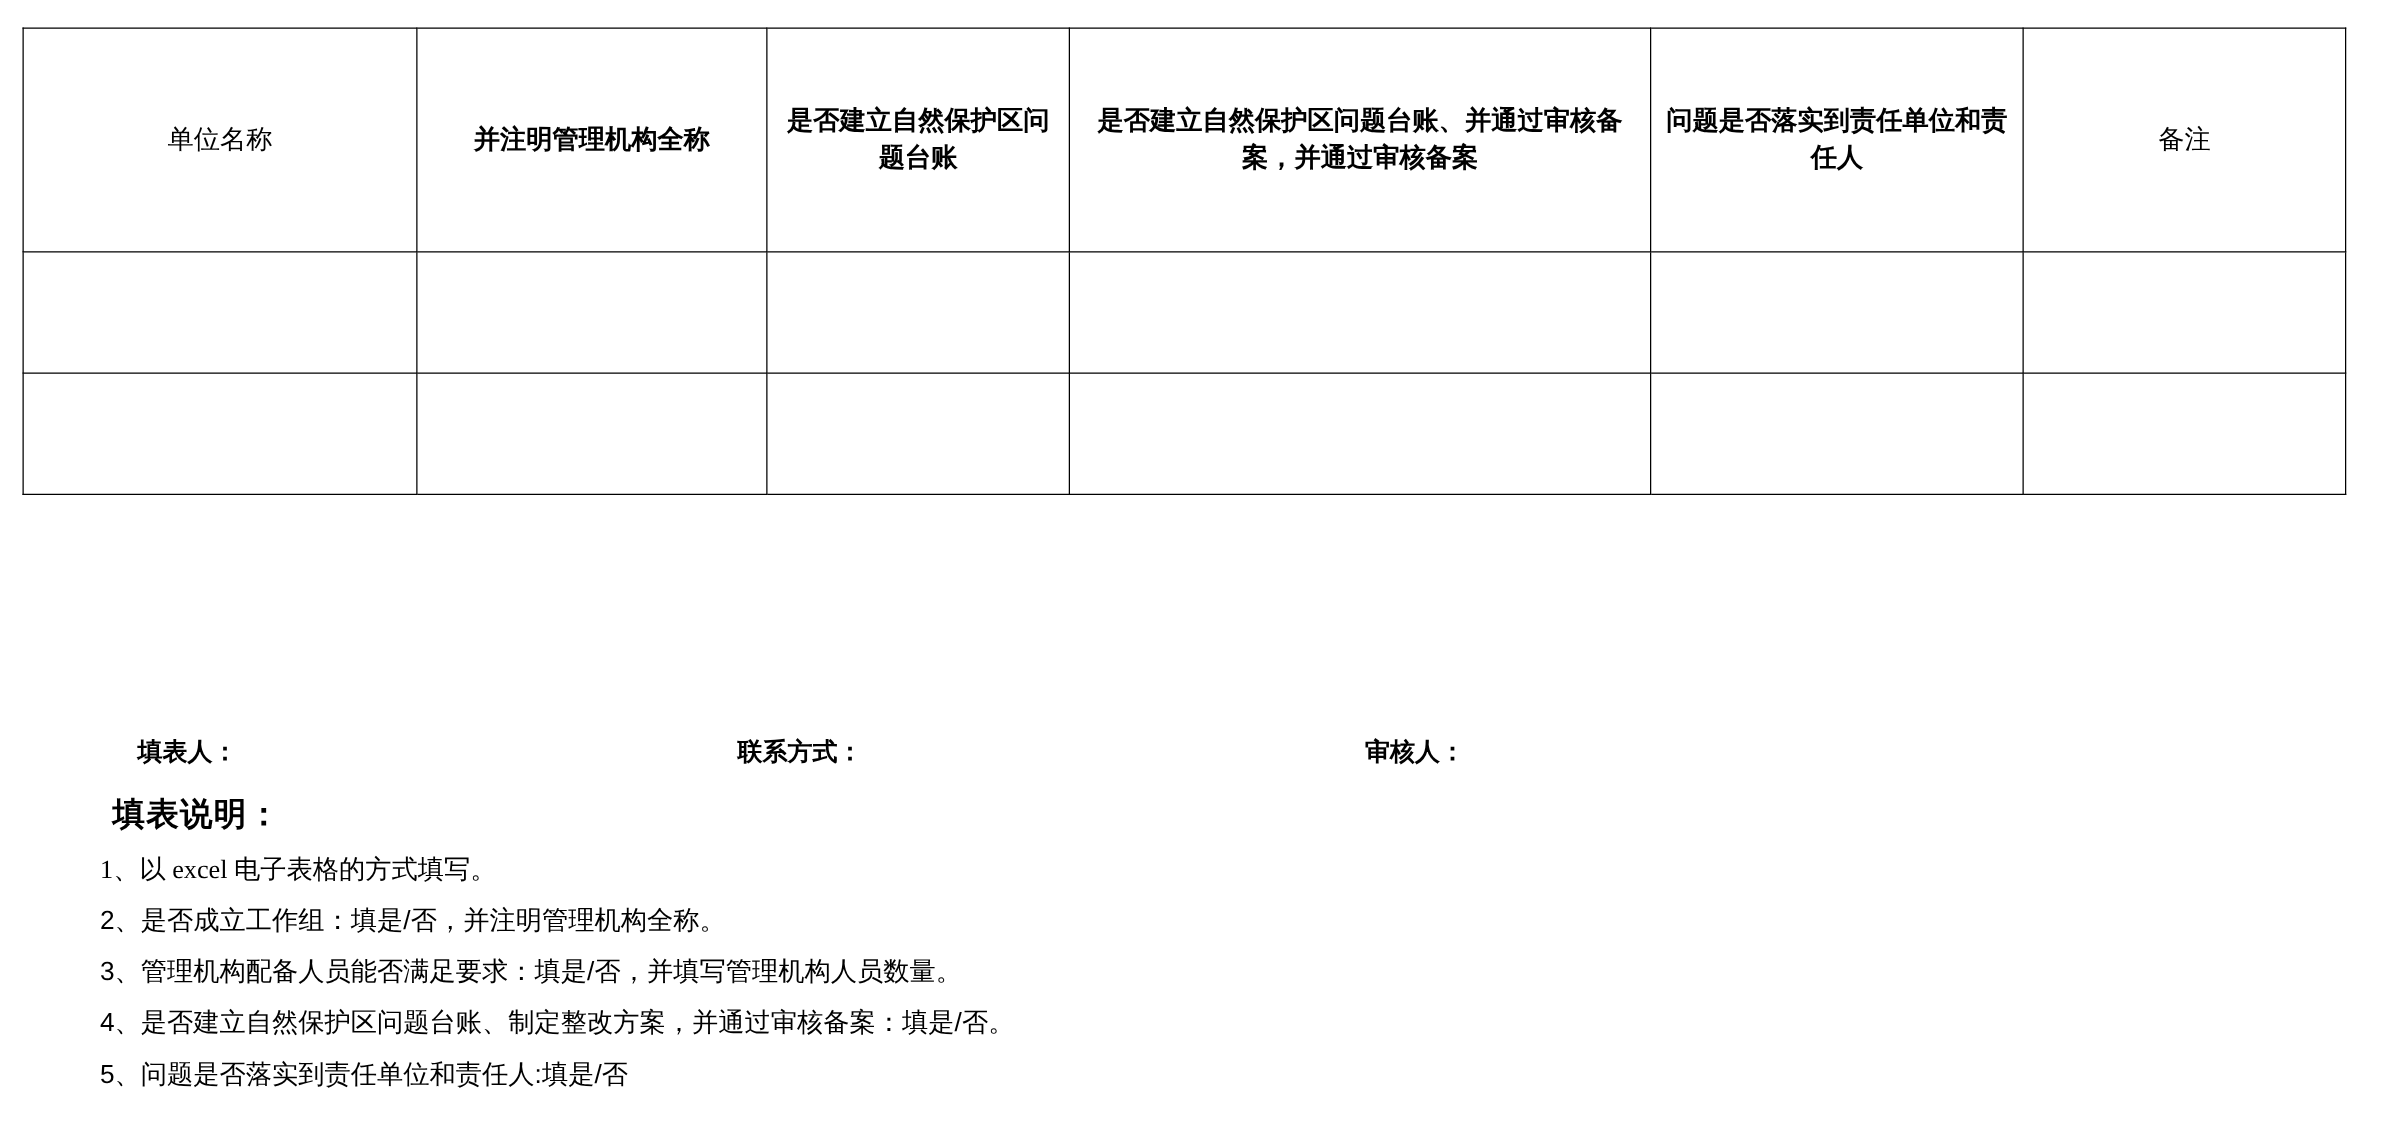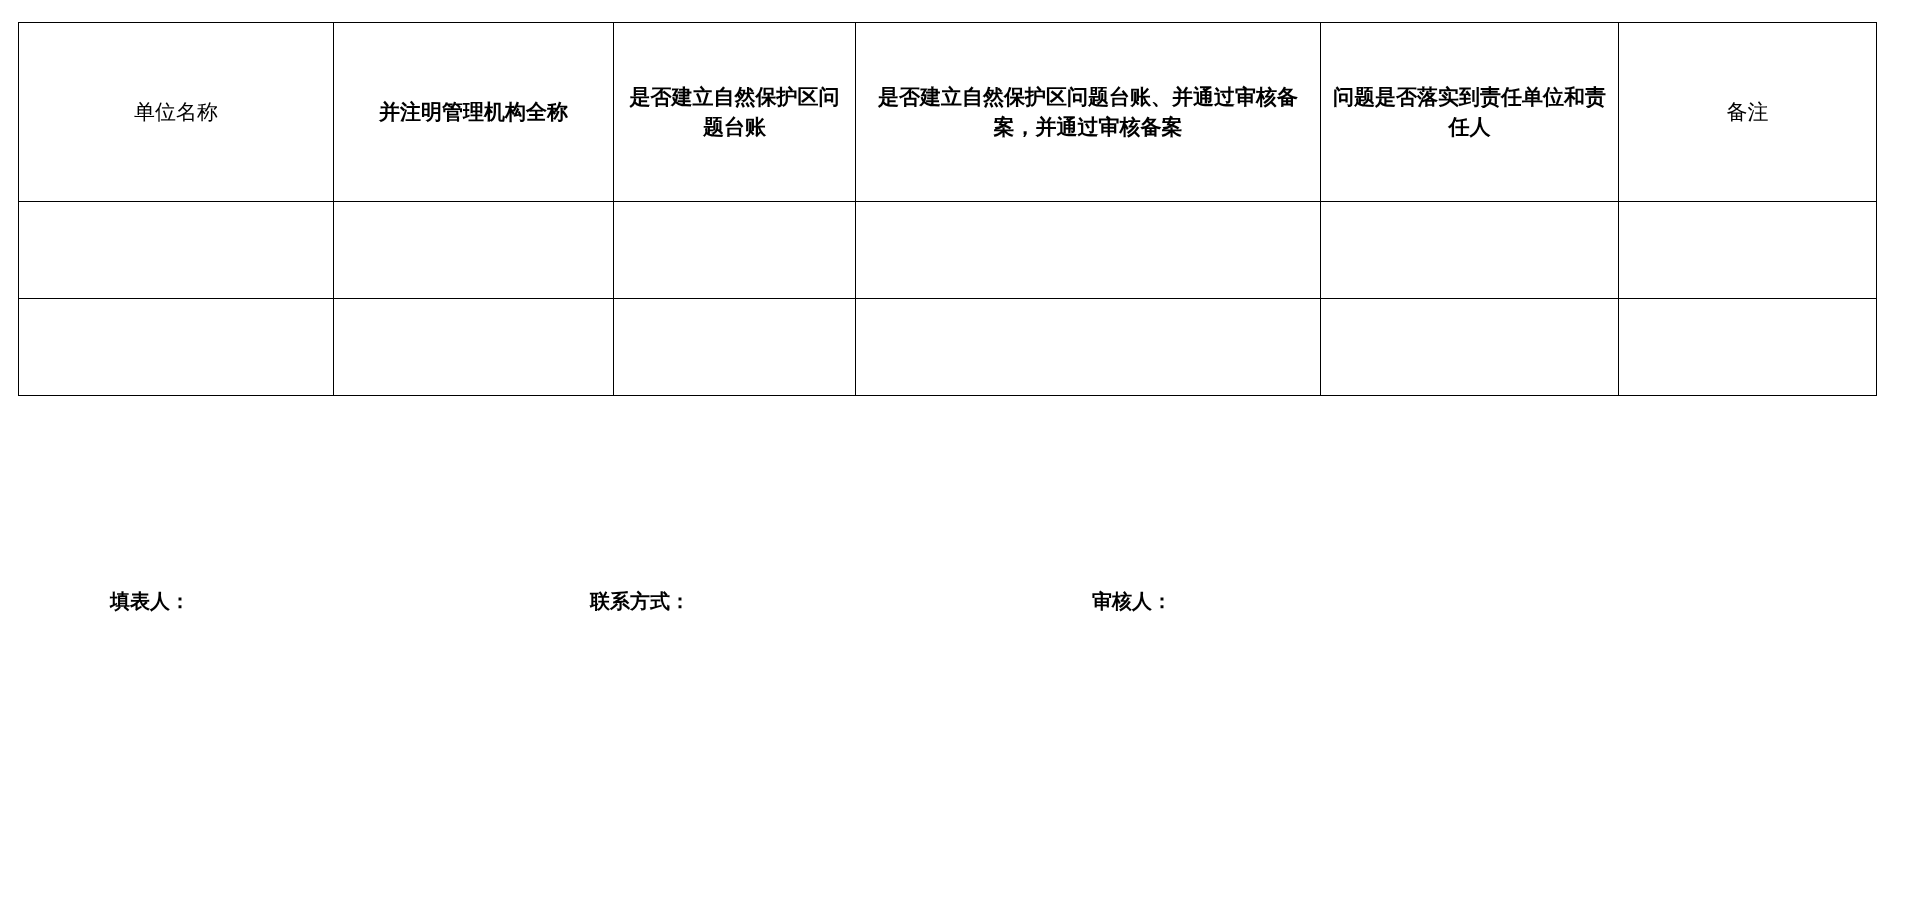--- a/index.html
+++ b/index.html
@@ -140,14 +140,22 @@
       </tbody>
     </table>
   </div>
 
   <div class="sig-row">
     <span class="sig a">填表人：</span>
     <span class="sig b">联系方式：</span>
     <span class="sig c">审核人：</span>
   </div>
 
+  <div class="notes">
+    <div class="notes-title">填表说明：</div>
+    <div class="note-line mono-inline">1、以 excel 电子表格的方式填写。</div>
+    <div class="note-line">2、是否成立工作组：填是/否，并注明管理机构全称。</div>
+    <div class="note-line">3、管理机构配备人员能否满足要求：填是/否，并填写管理机构人员数量。</div>
+    <div class="note-line">4、是否建立自然保护区问题台账、制定整改方案，并通过审核备案：填是/否。</div>
+    <div class="note-line">5、问题是否落实到责任单位和责任人:填是/否</div>
+  </div>
 
 </div>
 
 </body></html>

